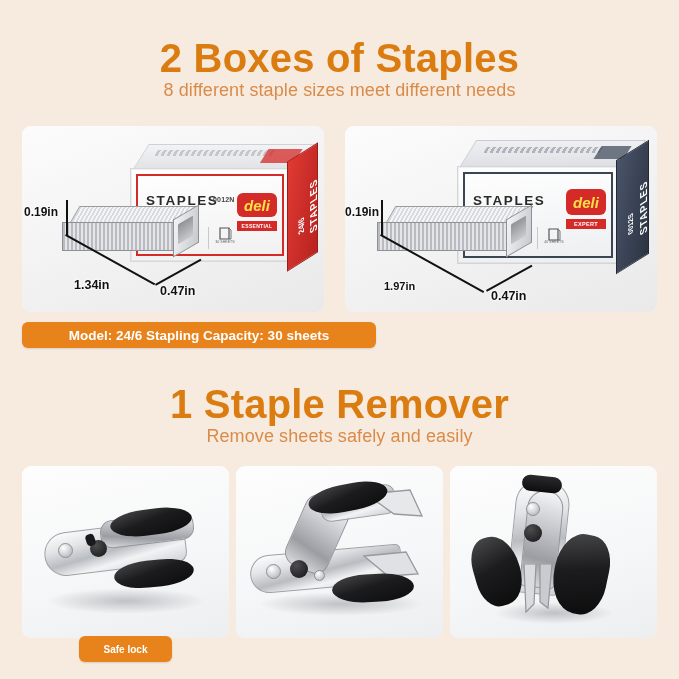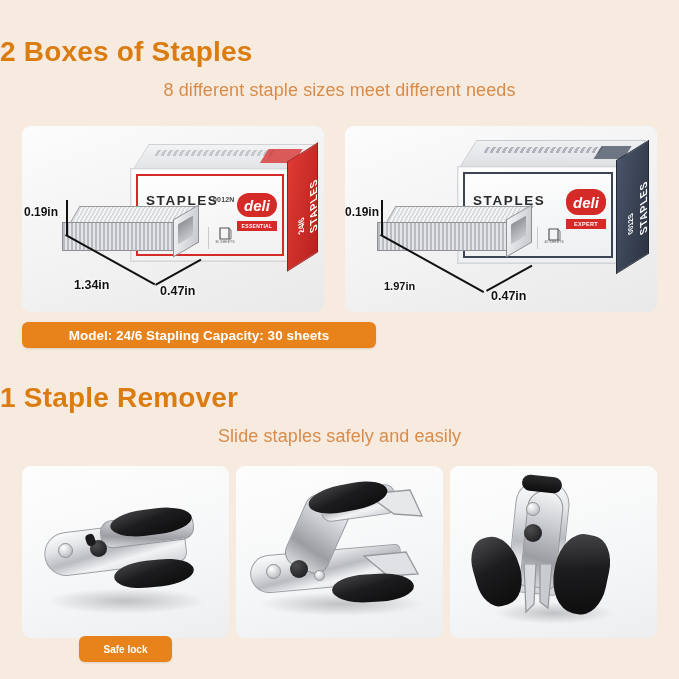--- a/index.html
+++ b/index.html
@@ -6,22 +6,22 @@
   body{
     width:679px;height:679px;overflow:hidden;
     background:#F7EBE0;
     font-family:"Liberation Sans", sans-serif;
     -webkit-font-smoothing:antialiased;
   }
   .page{position:relative;width:679px;height:679px;}
 
   
   .h1{
-    color:#DB7C10;
-    font-size:28px;font-weight:700;letter-spacing:.2px;
+    text-align:center;color:#DB7C10;
+    font-size:40px;font-weight:700;letter-spacing:.2px;
   }
   .h2{
     text-align:center;color:#D98B49;
     font-size:18px;font-weight:400;letter-spacing:.1px;
   }
   #sec1-title{position:absolute;left:0;right:0;top:36px;}
   #sec1-sub  {position:absolute;left:0;right:0;top:80px;}
   #sec2-title{position:absolute;left:0;right:0;top:382px;}
   #sec2-sub  {position:absolute;left:0;right:0;top:426px;}
 
@@ -51,23 +51,23 @@
 
   
   .carton{position:absolute;}
   .c-front{position:absolute;left:0;top:0;background:#fff;
     box-shadow:inset 0 0 0 1px rgba(0,0,0,.06);}
   .c-top{position:absolute;}
   .c-side{position:absolute;}
   .lbl-txt{position:absolute;font-weight:700;color:#2a2a2a;white-space:nowrap;}
 
   .brand{
-    position:absolute;background:#D42A28;color:#ffffff;
+    position:absolute;background:#D42A28;color:#fde047;
     display:flex;align-items:center;justify-content:center;
-    font-weight:700;font-style:italic;border-radius:12px;
+    font-weight:700;font-style:italic;border-radius:6px;
   }
   .brand-badge{
     position:absolute;background:#D42A28;color:#fff;
     display:flex;align-items:center;justify-content:center;
     font-weight:700;letter-spacing:.3px;
   }
   .side-txt{
     position:absolute;color:#fff;font-weight:700;white-space:nowrap;
     transform-origin:0 0;
   }
@@ -297,21 +297,21 @@
         <div class="dim-line" style="left:141px;top:164px;width:52px;height:2px;
                                      transform:rotate(-29deg);transform-origin:0 0;"></div>
         <div class="dim-txt" style="left:146px;top:163px;font-size:12.5px;">0.47in</div>
       </div>
     </div>
   </div>
 
   <div class="pill pill-spec" id="pill-left">Model: 24/6  Stapling Capacity: 30 sheets</div>
 
   <div class="h1" id="sec2-title">1 Staple Remover</div>
-  <div class="h2" id="sec2-sub">Slide staples safely and easily</div>
+  <div class="h2" id="sec2-sub">Remove sheets safely and easily</div>
 
   <div class="card rem-card" id="card-rem1">
     <div class="photo">
       <div class="photo-bg rem"></div>
       <div class="shadow" style="left:24px;top:122px;width:160px;height:26px;"></div>
 
       <div class="rem" style="left:0;top:0;width:207px;height:172px;">
         <div class="metal" style="left:22px;top:60px;width:140px;height:42px;
                     border-radius:22px 10px 10px 22px;transform:rotate(-7deg);"></div>
         <div class="metal-d" style="left:78px;top:50px;width:92px;height:26px;

